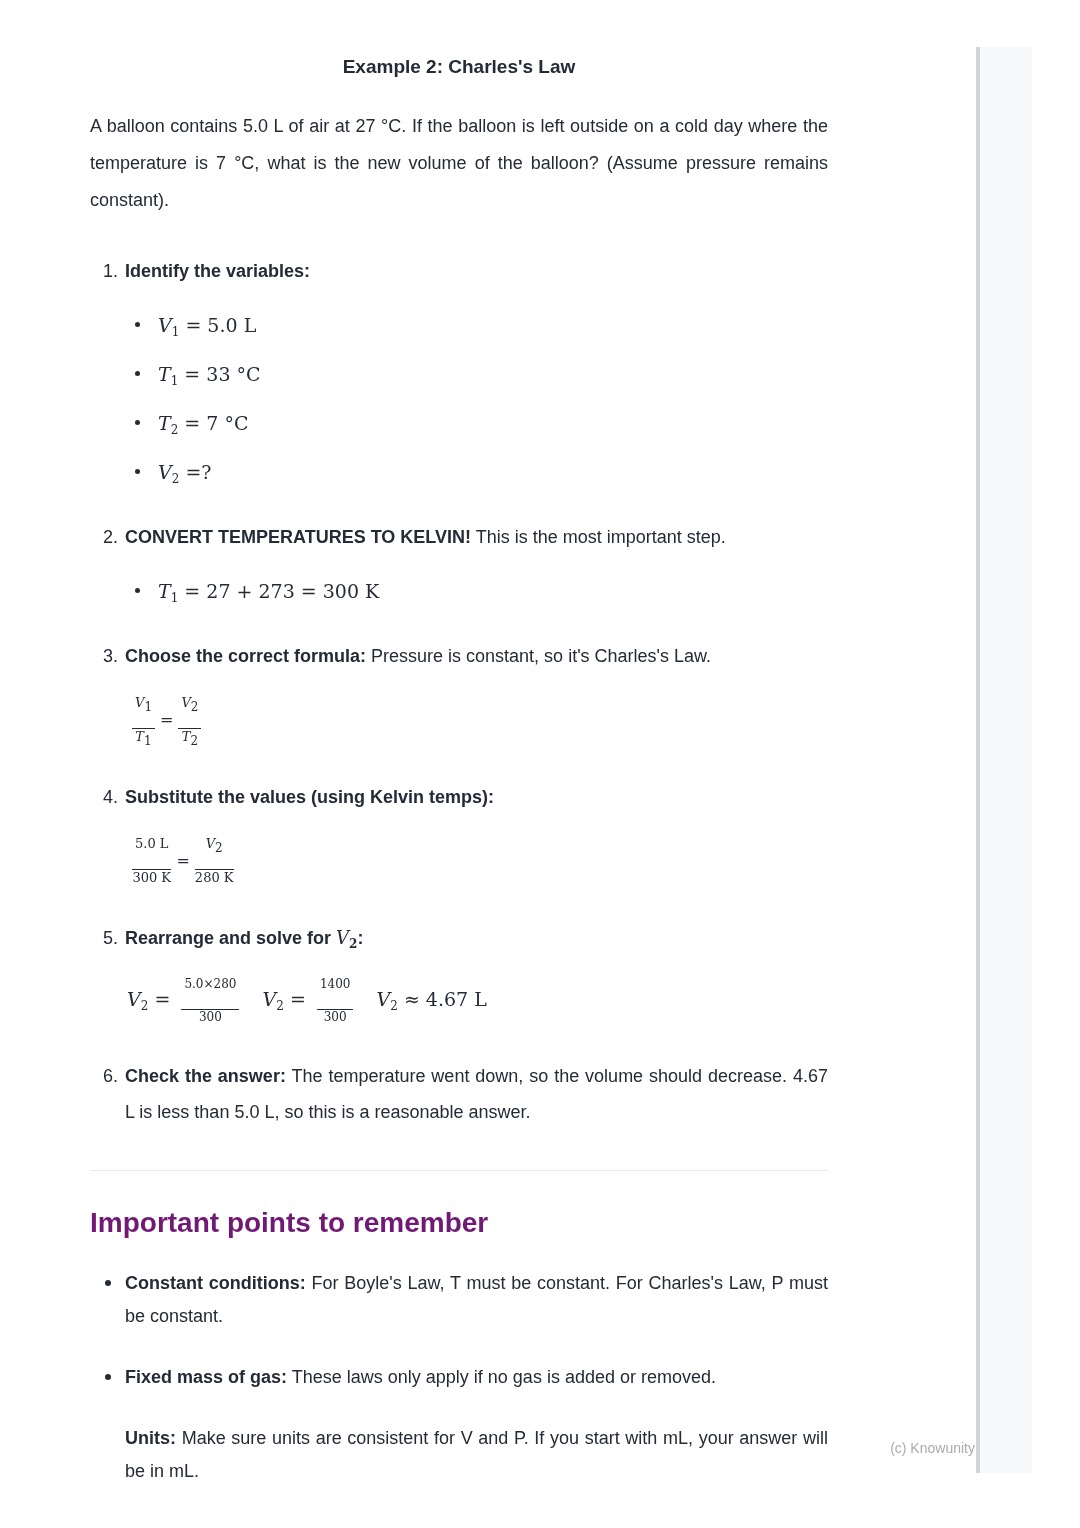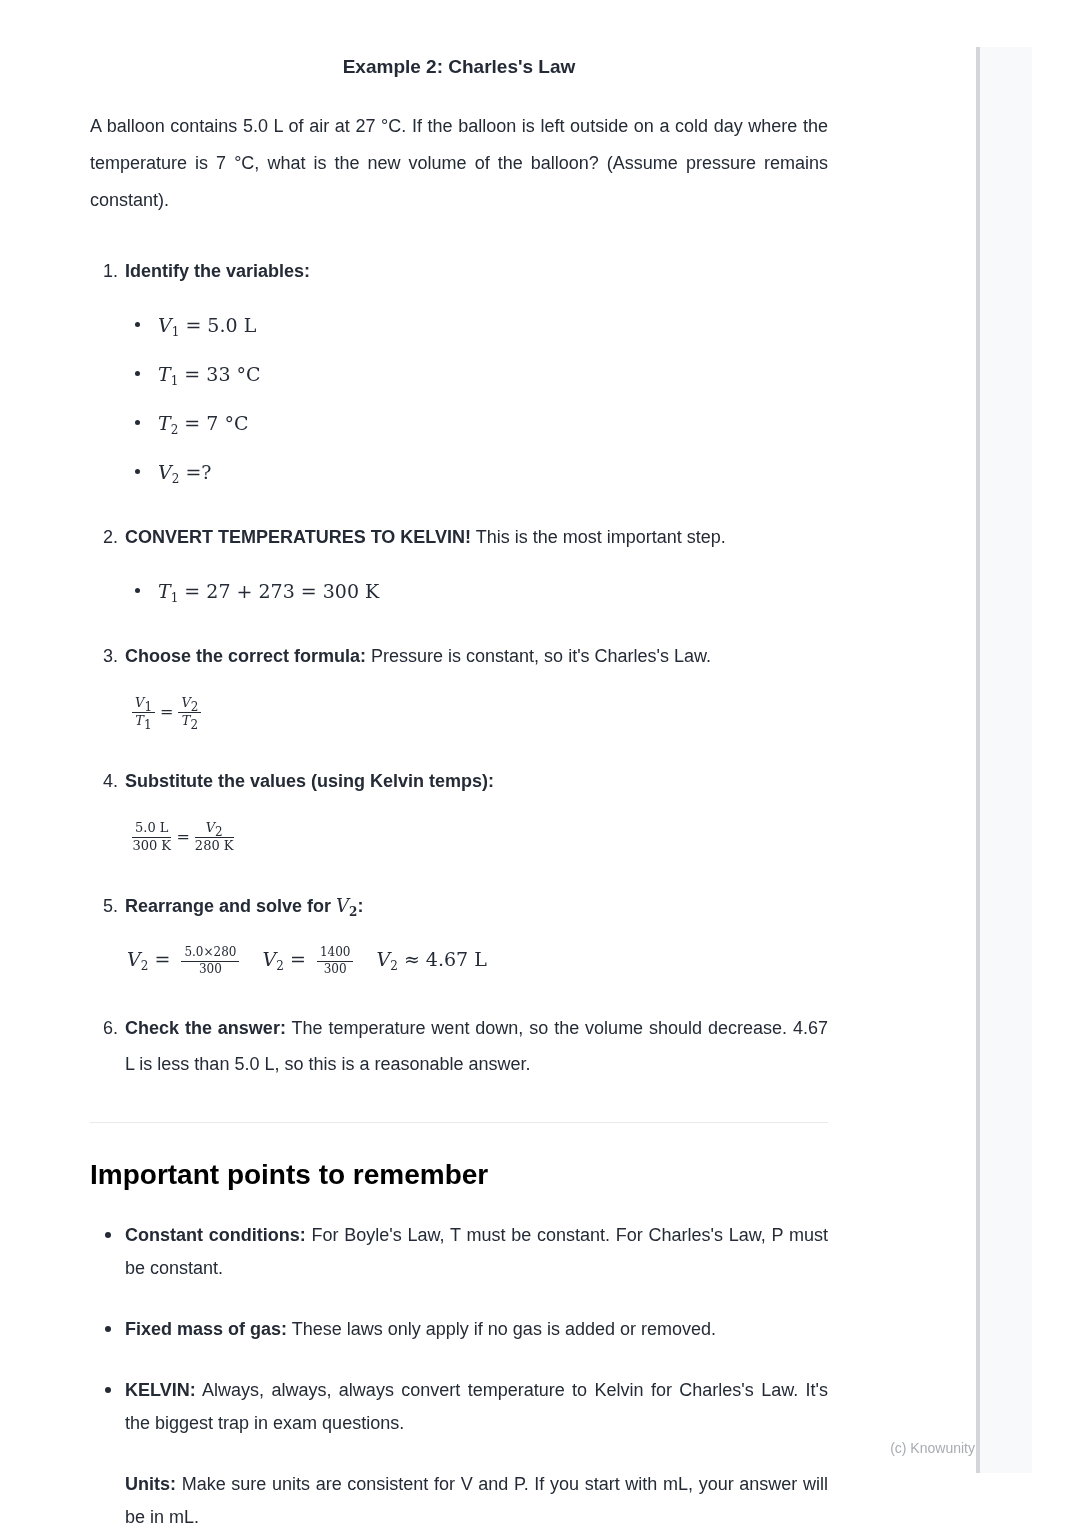--- a/index.html
+++ b/index.html
@@ -29,27 +29,27 @@
            font-family:"DejaVu Serif", serif; font-size:19px; line-height:26px;
            text-align:left; }
   .bdot { position:absolute; left:10px; top:10px; width:5px; height:5px;
           border-radius:50%; background:#242b36; }
 
   .formula { margin:22px 0 2px 2px; font-family:"DejaVu Serif", serif;
              font-size:19px; text-align:left; line-height:normal; }
   .frac { display:inline-block; vertical-align:middle; text-align:center;
           font-size:13px; line-height:1.15; margin:0 5px; }
   .frac.big { font-size:12px; }
-  .frac .num { display:block; border-bottom:1px solid #242b36; padding:0 3px 1px; }
+  .frac .num { display:block; border-bottom:1px solid #242b36; padding:0 3px 17px; }
   .frac .den { display:block; padding-top:1px; }
   .eqgap { margin-left:12px; }
 
   .divider { border:none; border-top:1px solid #e7e9ec; margin-top:40px; }
 
-  .h-important { font-size:28px; font-weight:700; color:#000000; margin:36px 0 24px 0; }
+  .h-important { font-size:28px; font-weight:700; color:#701a75; margin:36px 0 24px 0; }
 
   .ilist { margin-left:15px; }
   .ipoint { position:relative; padding-left:20px; margin-top:28px;
             font-size:18px; line-height:33px; text-align:justify; }
   .ipoint .idot { position:absolute; left:0; top:13px; width:6px; height:6px;
                   border-radius:50%; background:#242b36; }
   .b { font-weight:700; }
 
   .copyright { position:absolute; top:1440px; right:70px; font-size:14px;
                color:#a8acb2; z-index:0; }
@@ -158,23 +158,20 @@
   <div class="h-important">Important points to remember</div>
 
   <div class="ilist">
     <div class="ipoint">
       <span class="idot"></span><span class="b">Constant conditions:</span><span> For Boyle's Law, T must be constant. For Charles's Law, P must be constant.</span>
     </div>
     <div class="ipoint">
       <span class="idot"></span><span class="b">Fixed mass of gas:</span><span> These laws only apply if no gas is added or removed.</span>
     </div>
     <div class="ipoint">
-      <span class="idot"></span><span class="b">KELVIN:</span><span> Always, always, always convert temperature to Kelvin for Charles's Law. It's the biggest trap in exam questions.</span>
-    </div>
-    <div class="ipoint">
       <span class="b">Units:</span><span> Make sure units are consistent for V and P. If you start with mL, your answer will be in mL.</span>
     </div>
 
   </div>
 
 </div>
 
 <div class="copyright">(c) Knowunity 2025</div>
 
 <div class="next-page-strip"></div>

